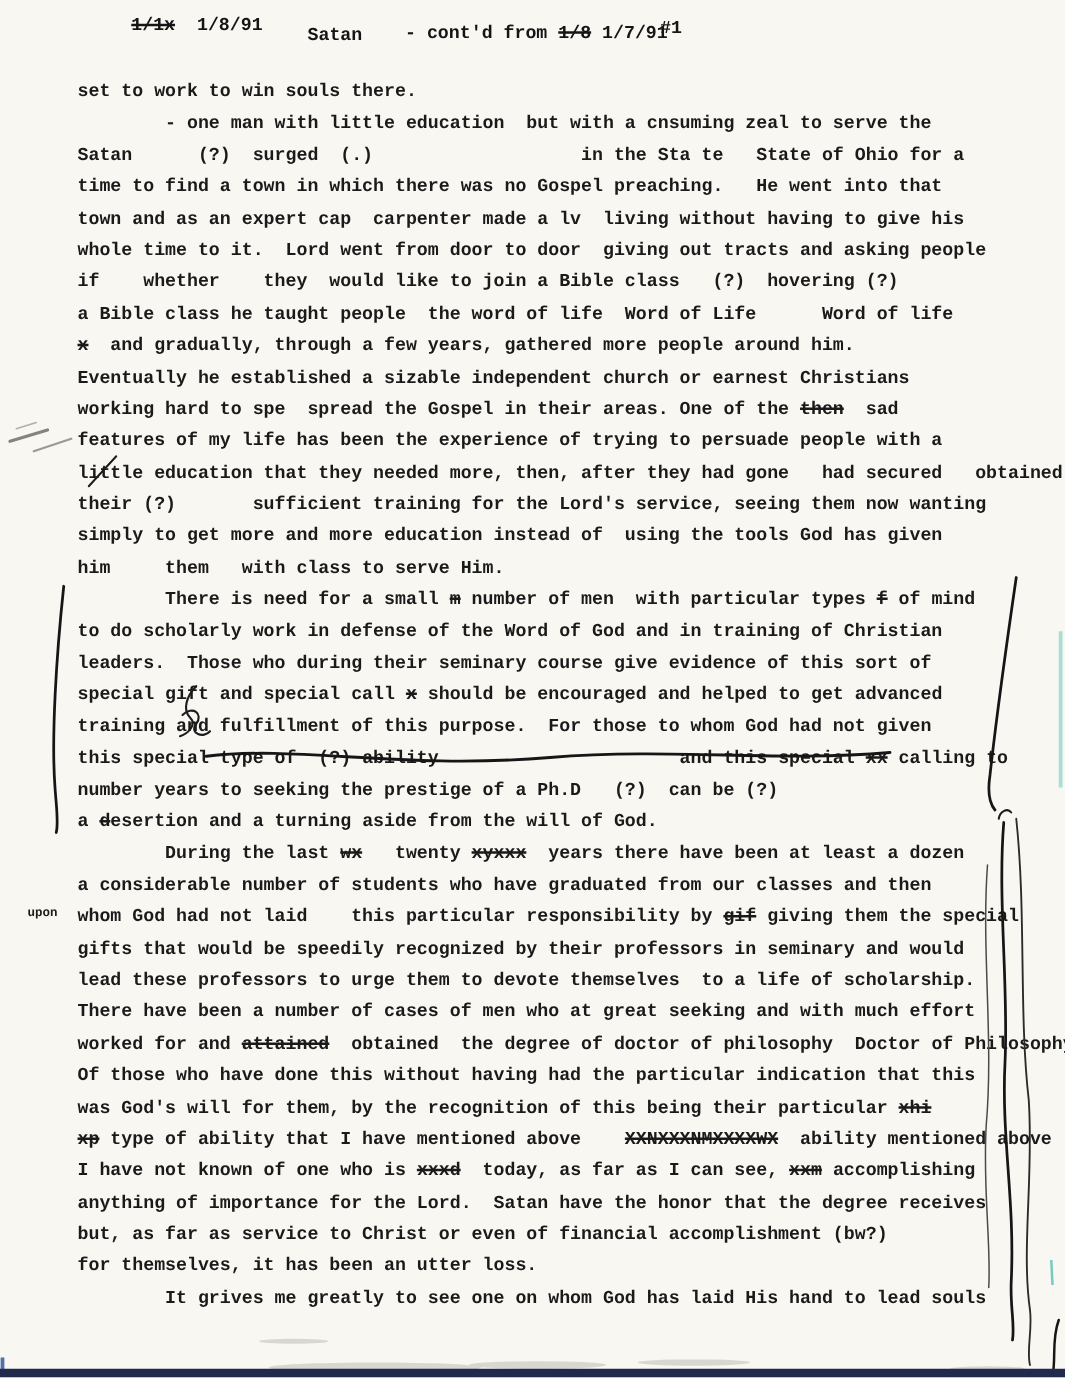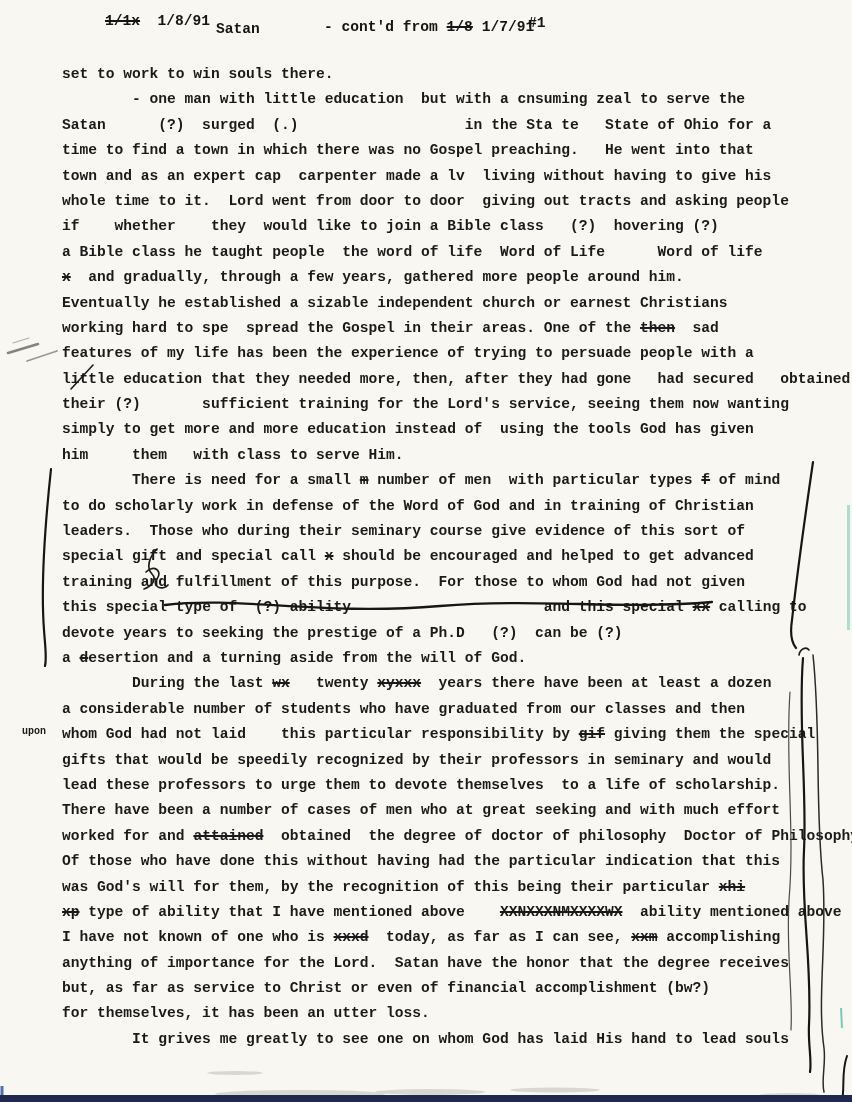--- a/index.html
+++ b/index.html
@@ -17,21 +17,21 @@
   }
   .line{white-space:pre;height:25.4px;}
   .seg{white-space:pre;}
   .xover{font-weight:700;text-decoration:line-through;text-decoration-thickness:2px;}
   .hstrike{}
   
   .hdr{
     position:absolute;font-size:14.6px;font-weight:700;color:#151515;white-space:pre;
   }
   #hdr-date{left:85px;top:13px;margin-left:20px;}
-  #hdr-title{left:216px;top:21px;}
+  #hdr-title{left:246px;top:21px;}
   #hdr-contd{left:324px;top:19px;}
   #hdr-pagenum{left:528px;top:15px;}
   
   #margin-upon{
     position:absolute;left:22px;top:726px;
     font-size:10px;font-weight:700;color:#1a1a1a;white-space:pre;
   }
   
   #annotations{position:absolute;inset:0;pointer-events:none;}
   #bottom-bar{
@@ -64,21 +64,21 @@
       <div class="line"><span class="seg">little education that they needed more, then, after they had gone   had secured   obtained</span></div>
       <div class="line"><span class="seg">their (?)       sufficient training for the Lord's service, seeing them now wanting</span></div>
       <div class="line"><span class="seg">simply to get more and more education instead of  using the tools God has given</span></div>
       <div class="line"><span class="seg">him     them   with class to serve Him.</span></div>
       <div class="line"><span class="seg">        There is need for a small </span><span class="seg xover">m</span><span class="seg"> number of men  with particular types </span><span class="seg xover">f</span><span class="seg"> of mind</span></div>
       <div class="line"><span class="seg">to do scholarly work in defense of the Word of God and in training of Christian</span></div>
       <div class="line"><span class="seg">leaders.  Those who during their seminary course give evidence of this sort of</span></div>
       <div class="line"><span class="seg">special gift and special call </span><span class="seg xover">x</span><span class="seg"> should be encouraged and helped to get advanced</span></div>
       <div class="line"><span class="seg">training </span><span class="seg hstrike">and</span><span class="seg"> fulfillment of this purpose.  For those to whom God had not given</span></div>
       <div class="line"><span class="seg">this special </span><span class="seg hstrike">type of  (?) ability</span><span class="seg">                      </span><span class="seg hstrike">and this special</span><span class="seg"> </span><span class="seg xover">xx</span><span class="seg"> calling to</span></div>
-      <div class="line"><span class="seg">devote years to seeking the prestige of a Ph.D   (?)  can be (?)</span></div>
+      <div class="line"><span class="seg">number years to seeking the prestige of a Ph.D   (?)  can be (?)</span></div>
       <div class="line"><span class="seg">a </span><span class="seg xover">d</span><span class="seg">esertion and a turning aside from the will of God.</span></div>
       <div class="line"><span class="seg">        During the last </span><span class="seg xover">wx</span><span class="seg">   twenty </span><span class="seg xover">xyxxx</span><span class="seg">  years there have been at least a dozen</span></div>
       <div class="line"><span class="seg">a considerable number of students who have graduated from our classes and then</span></div>
       <div class="line"><span class="seg">whom God had not laid    this particular responsibility by </span><span class="seg xover">gif</span><span class="seg"> giving them the special</span></div>
       <div class="line"><span class="seg">gifts that would be speedily recognized by their professors in seminary and would</span></div>
       <div class="line"><span class="seg">lead these professors to urge them to devote themselves  to a life of scholarship.</span></div>
       <div class="line"><span class="seg">There have been a number of cases of men who at great seeking and with much effort</span></div>
       <div class="line"><span class="seg">worked for and </span><span class="seg xover">attained</span><span class="seg">  obtained  the degree of doctor of philosophy  Doctor of Philosophy</span></div>
       <div class="line"><span class="seg">Of those who have done this without having had the particular indication that this</span></div>
       <div class="line"><span class="seg">was God's will for them, by the recognition of this being their particular </span><span class="seg xover">xhi</span></div>

